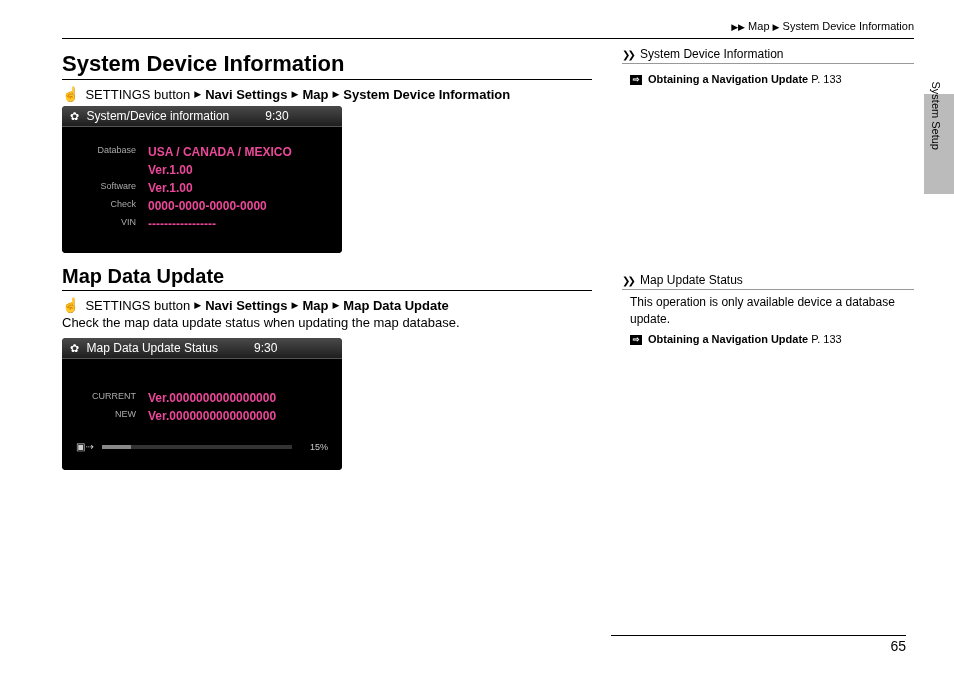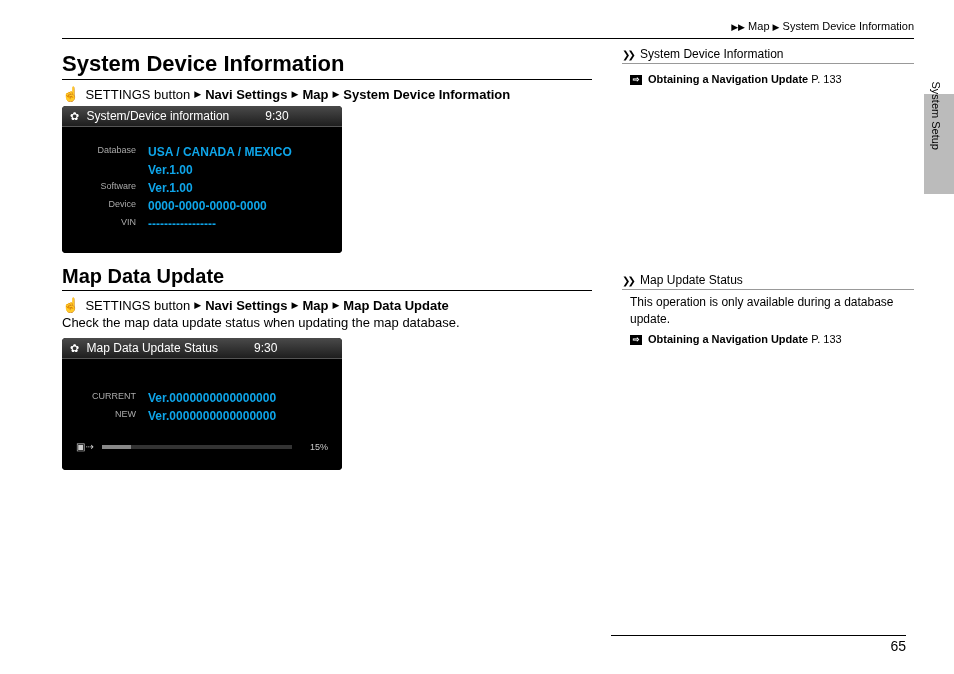--- a/index.html
+++ b/index.html
@@ -91,21 +91,21 @@
     margin: 4px 0;
   }
   .info-label {
     width: 72px;
     text-align: right;
     color: #aaa;
     font-size: 9px;
     padding-right: 12px;
   }
   .info-value {
-    color: #0ea5e9;
+    color: #ec4899;
     font-weight: bold;
     font-size: 12px;
   }
   .progress-row {
     display: flex;
     align-items: center;
     margin-top: 18px;
     gap: 6px;
   }
   .progress-icon {
@@ -234,21 +234,21 @@
           </div>
           <div class="info-row">
             <span class="info-label"></span>
             <span class="info-value">Ver.1.00</span>
           </div>
           <div class="info-row">
             <span class="info-label">Software</span>
             <span class="info-value">Ver.1.00</span>
           </div>
           <div class="info-row">
-            <span class="info-label">Device</span>
+            <span class="info-label">Check</span>
             <span class="info-value">0000-0000-0000-0000</span>
           </div>
           <div class="info-row">
             <span class="info-label">VIN</span>
             <span class="info-value">-----------------</span>
           </div>
         </div>
       </div>
 
       <h2>Map Data Update</h2>
@@ -313,21 +313,21 @@
       </div>
 
       <div style="height:170px"></div>
 
       <div class="side-section">
         <div class="side-head">
           <span class="chev">❯❯</span>
           <span>Map Update Status</span>
         </div>
         <div class="side-body">
-          <div>This operation is only available during a database update.</div>
+          <div>This operation is only available device a database update.</div>
           <div class="ref-link">
             <span class="box">⇨</span>
             <span>Obtaining a Navigation Update</span>
             <span class="ref-page">P. 133</span>
           </div>
         </div>
       </div>
 
     </div>
   </div>

